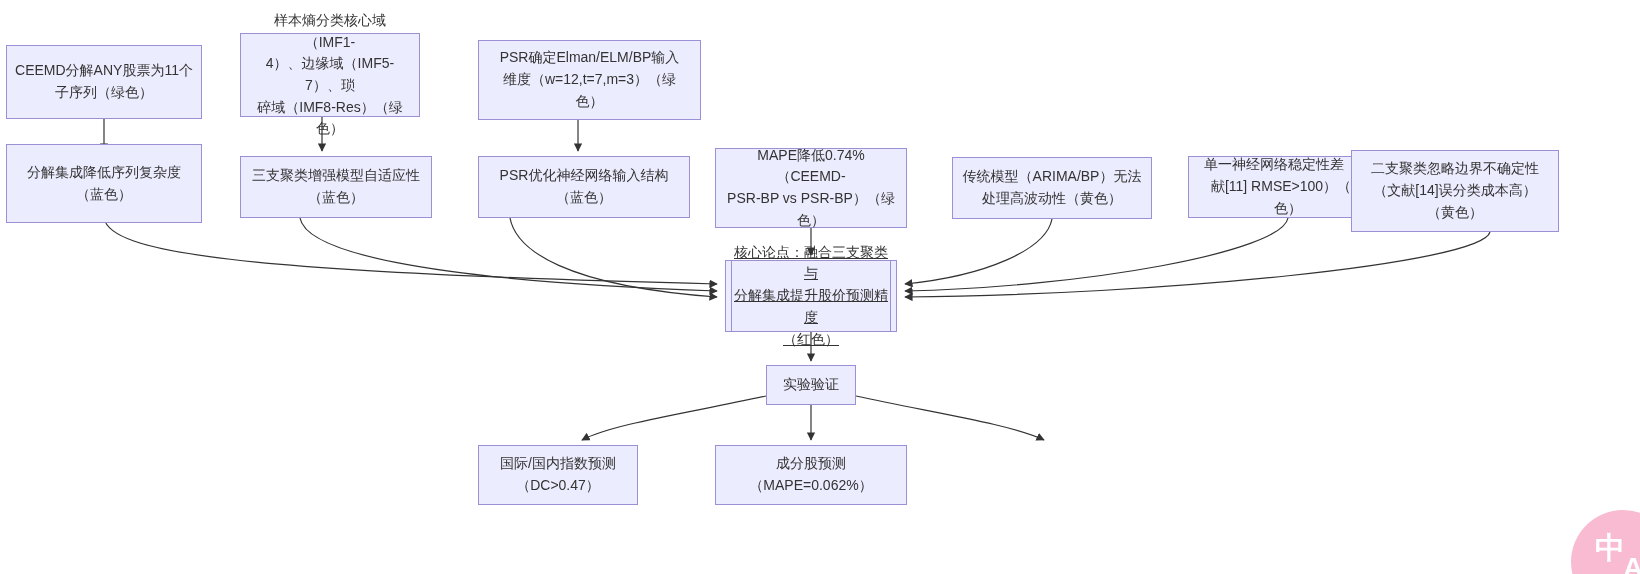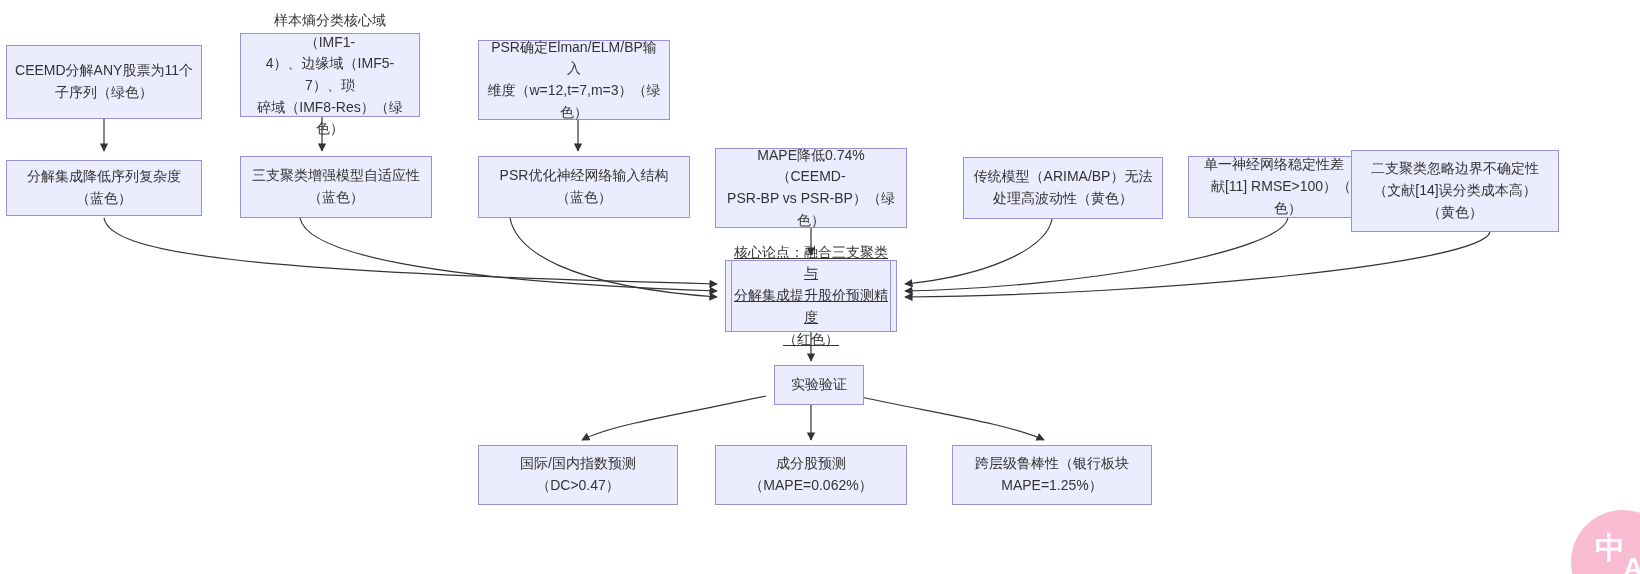--- a/index.html
+++ b/index.html
@@ -72,52 +72,50 @@
       <path d="M811 405 L811 440" marker-end="url(#arrow)"></path>
       <path d="M856 396 C934 413, 1010 424, 1044 440" marker-end="url(#arrow)"></path>
     </g>
   </svg>
 
   <div class="node" style="left:6px;top:45px;width:196px;height:74px;">CEEMD分解ANY股票为11个
 子序列（绿色）</div>
   <div class="node" style="left:240px;top:33px;width:180px;height:84px;">样本熵分类核心域（IMF1-
 4）、边缘域（IMF5-7）、琐
 碎域（IMF8-Res）（绿色）</div>
-  <div class="node" style="left:478px;top:40px;width:192px;height:80px;">PSR确定Elman/ELM/BP输入
+  <div class="node" style="left:478px;top:40px;width:223px;height:80px;">PSR确定Elman/ELM/BP输入
 维度（w=12,t=7,m=3）（绿
 色）</div>
 
-  <div class="node" style="left:6px;top:160px;width:196px;height:56px;">分解集成降低序列复杂度
+  <div class="node" style="left:6px;top:144px;width:196px;height:79px;">分解集成降低序列复杂度
 （蓝色）</div>
   <div class="node" style="left:240px;top:156px;width:192px;height:62px;">三支聚类增强模型自适应性
 （蓝色）</div>
   <div class="node" style="left:478px;top:156px;width:212px;height:62px;">PSR优化神经网络输入结构
 （蓝色）</div>
   <div class="node" style="left:715px;top:148px;width:192px;height:80px;text-align:center;">MAPE降低0.74%（CEEMD-
 PSR-BP vs PSR-BP）（绿
 色）</div>
-  <div class="node" style="left:952px;top:157px;width:200px;height:62px;margin-left:11px;">传统模型（ARIMA/BP）无法
+  <div class="node" style="left:952px;top:157px;width:200px;height:62px;">传统模型（ARIMA/BP）无法
 处理高波动性（黄色）</div>
   <div class="node" style="left:1188px;top:156px;width:200px;height:62px;">单一神经网络稳定性差（文
 献[11] RMSE&gt;100）（黄色）</div>
   <div class="node" style="left:1351px;top:150px;width:208px;height:82px;">二支聚类忽略边界不确定性
 （文献[14]误分类成本高）
 （黄色）</div>
 
   <div class="node subroutine" style="left:725px;top:260px;width:172px;height:72px;text-decoration:underline;">核心论点：融合三支聚类与
 分解集成提升股价预测精度
 （红色）</div>
 
-  <div class="node" style="left:766px;top:365px;width:90px;height:40px;margin-left:8px;">实验验证</div>
+  <div class="node" style="left:766px;top:365px;width:90px;height:40px;">实验验证</div>
 
-  <div class="node" style="left:478px;top:445px;width:200px;height:60px;">国际/国内指数预测
+  <div class="node" style="left:478px;top:445px;width:160px;height:60px;">国际/国内指数预测
 （DC&gt;0.47）</div>
   <div class="node" style="left:715px;top:445px;width:192px;height:60px;">成分股预测
 （MAPE=0.062%）</div>
-  <div class="node" style="left:952px;top:445px;width:200px;height:60px;">跨层级鲁棒性（银行板块
-MAPE=1.25%）</div>
 
   <div class="translate-badge">
     <span class="glyph-zh">中</span>
     <span class="glyph-en">A</span>
   </div>
 
 </div>
 
 </body></html>

